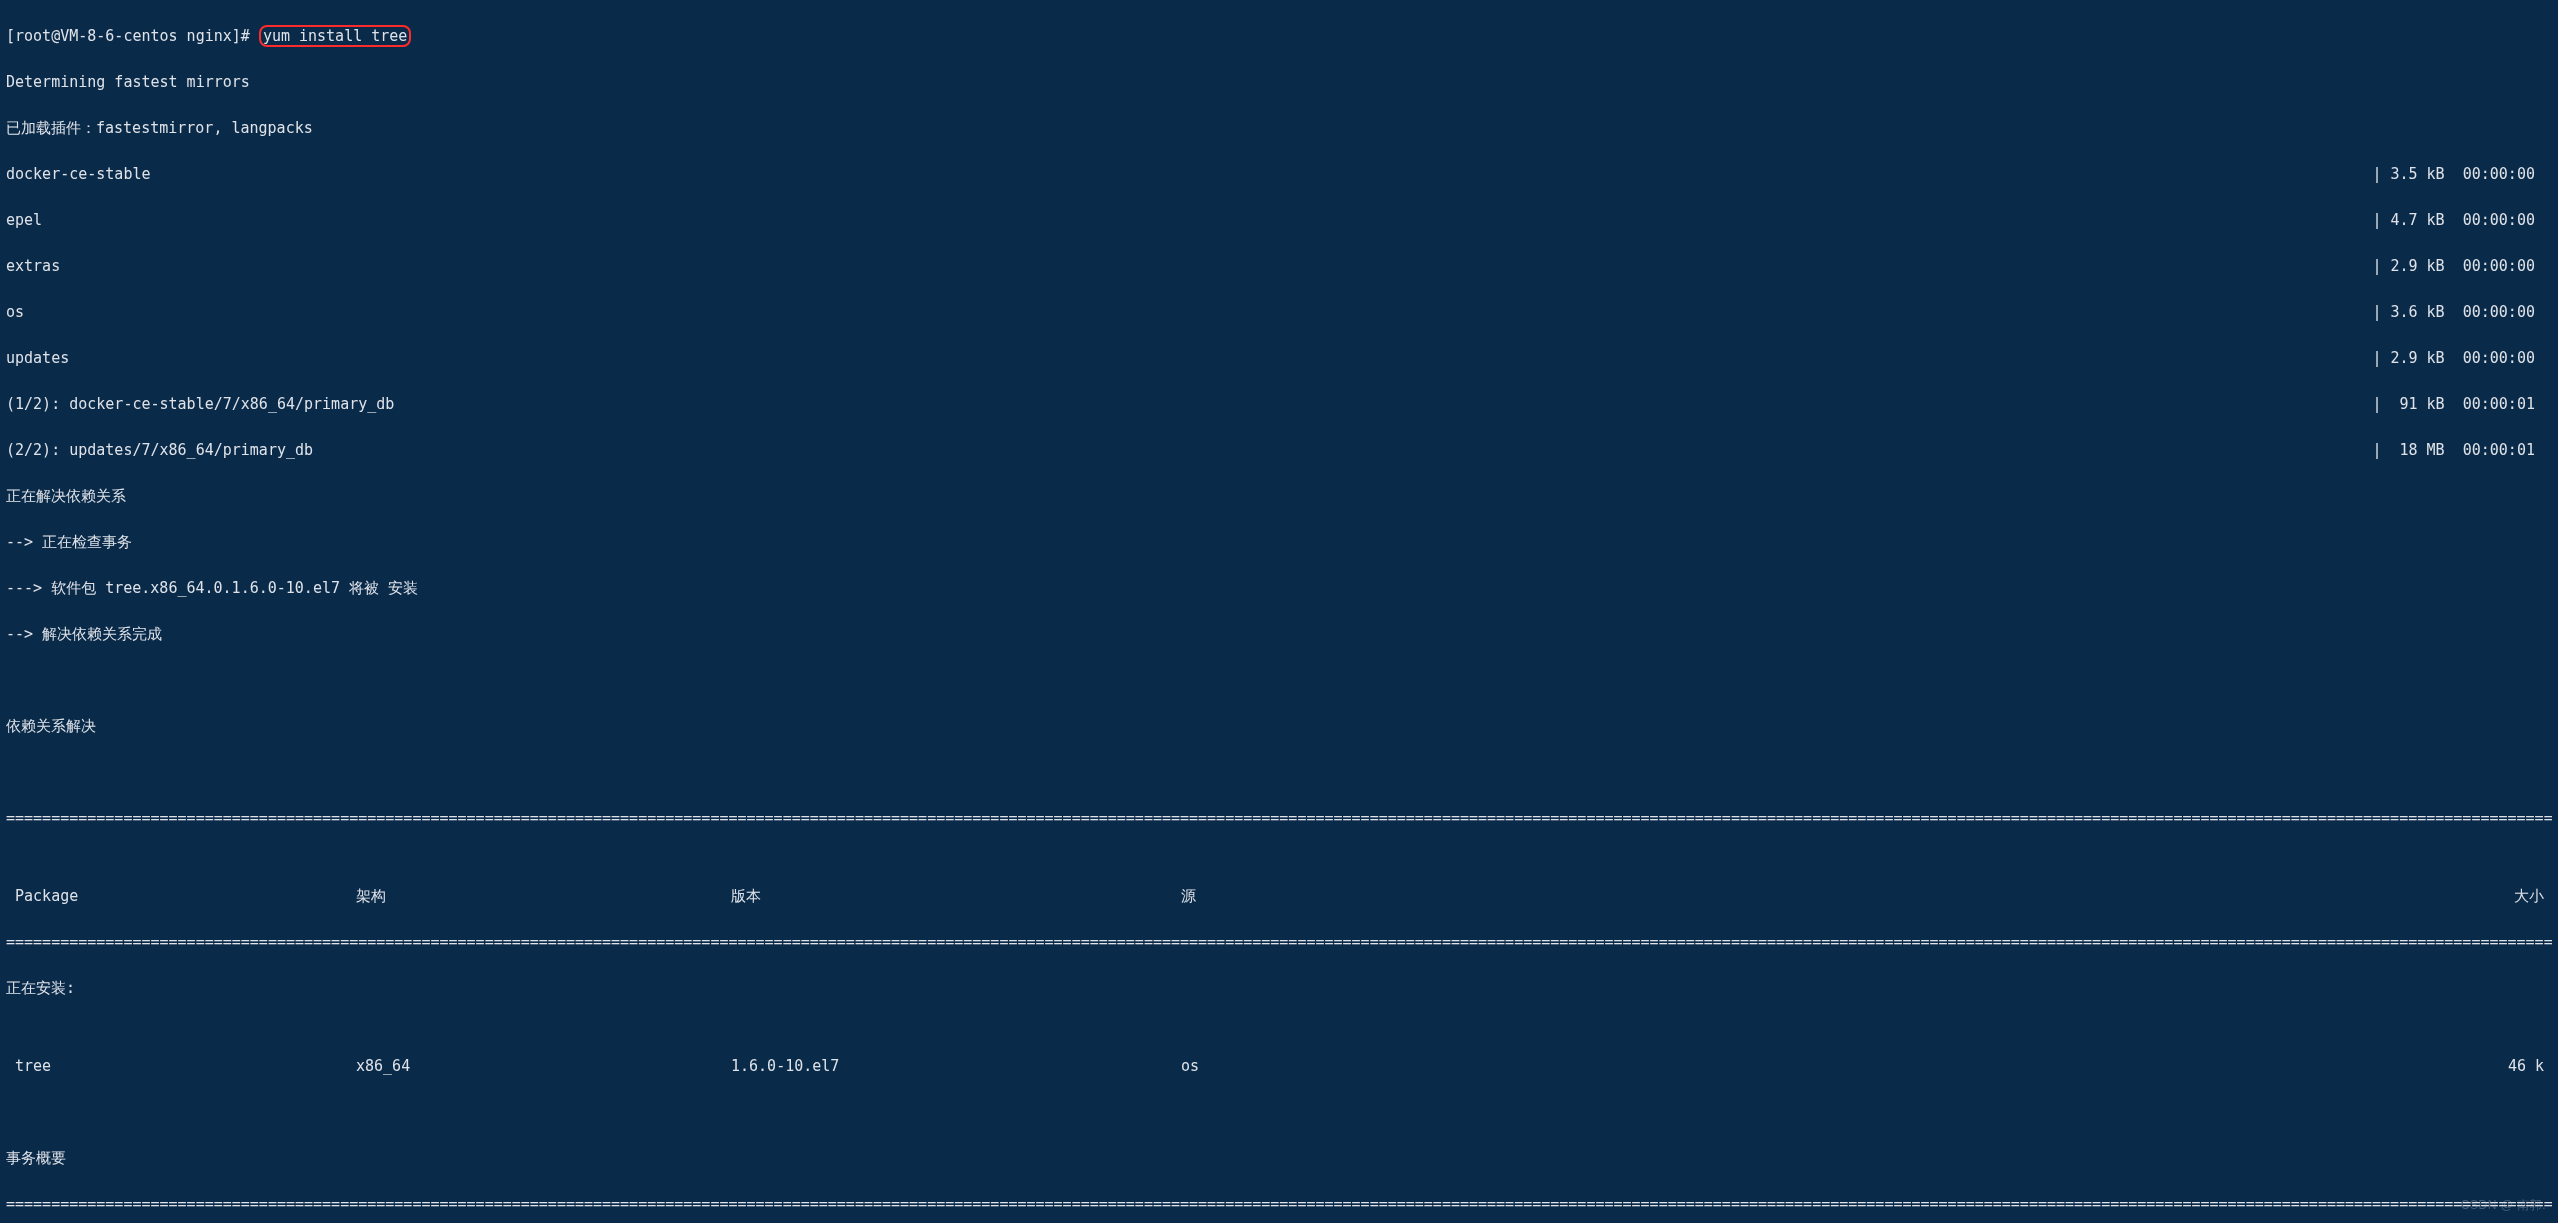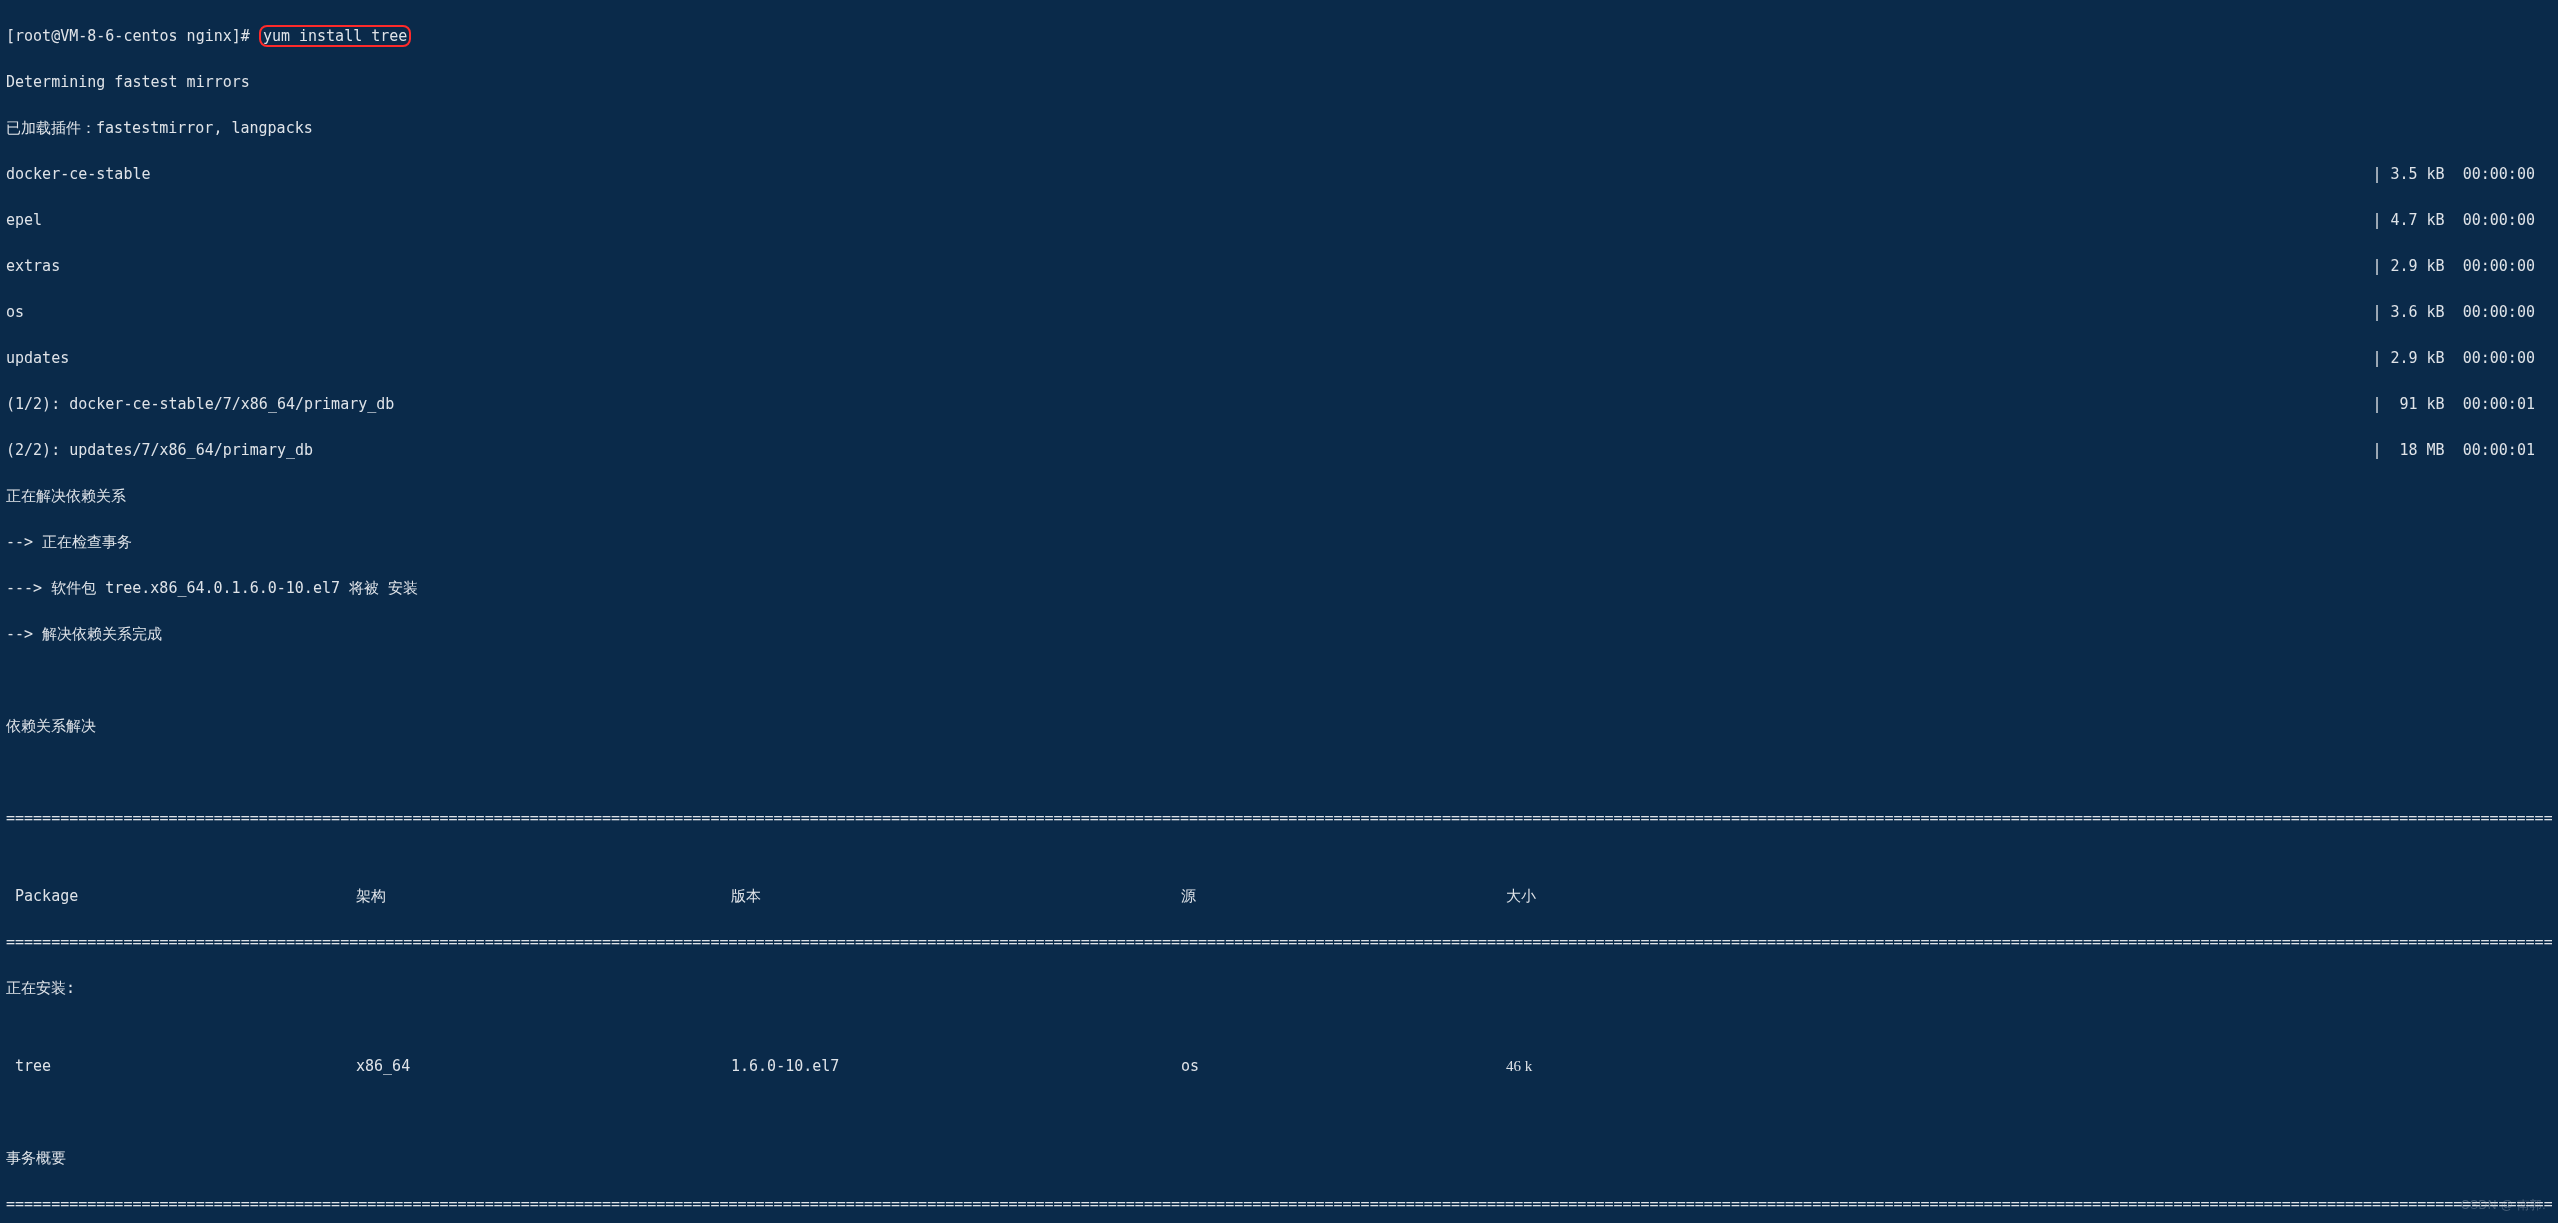--- a/index.html
+++ b/index.html
@@ -25,21 +25,21 @@
   .sep {
     color: #dfe3e8;
     overflow: hidden;
     letter-spacing: 0;
   }
   .hdr {
     display: grid;
     grid-template-columns: 350px 375px 450px 325px 1fr;
     margin-top: 32px;
   }
-  .hdr .col-size { padding-right: 8px; font-family: Liberation Serif, serif; }
+  .hdr .col-size { text-align: right; padding-right: 8px; }
   .boxed {
     border: 2px solid #ff2a2a;
     padding: 0 2px;
     border-radius: 8px;
     display: inline-block;
     line-height: 18px;
   }
   .watermark {
     position: absolute;
     right: 12px;

